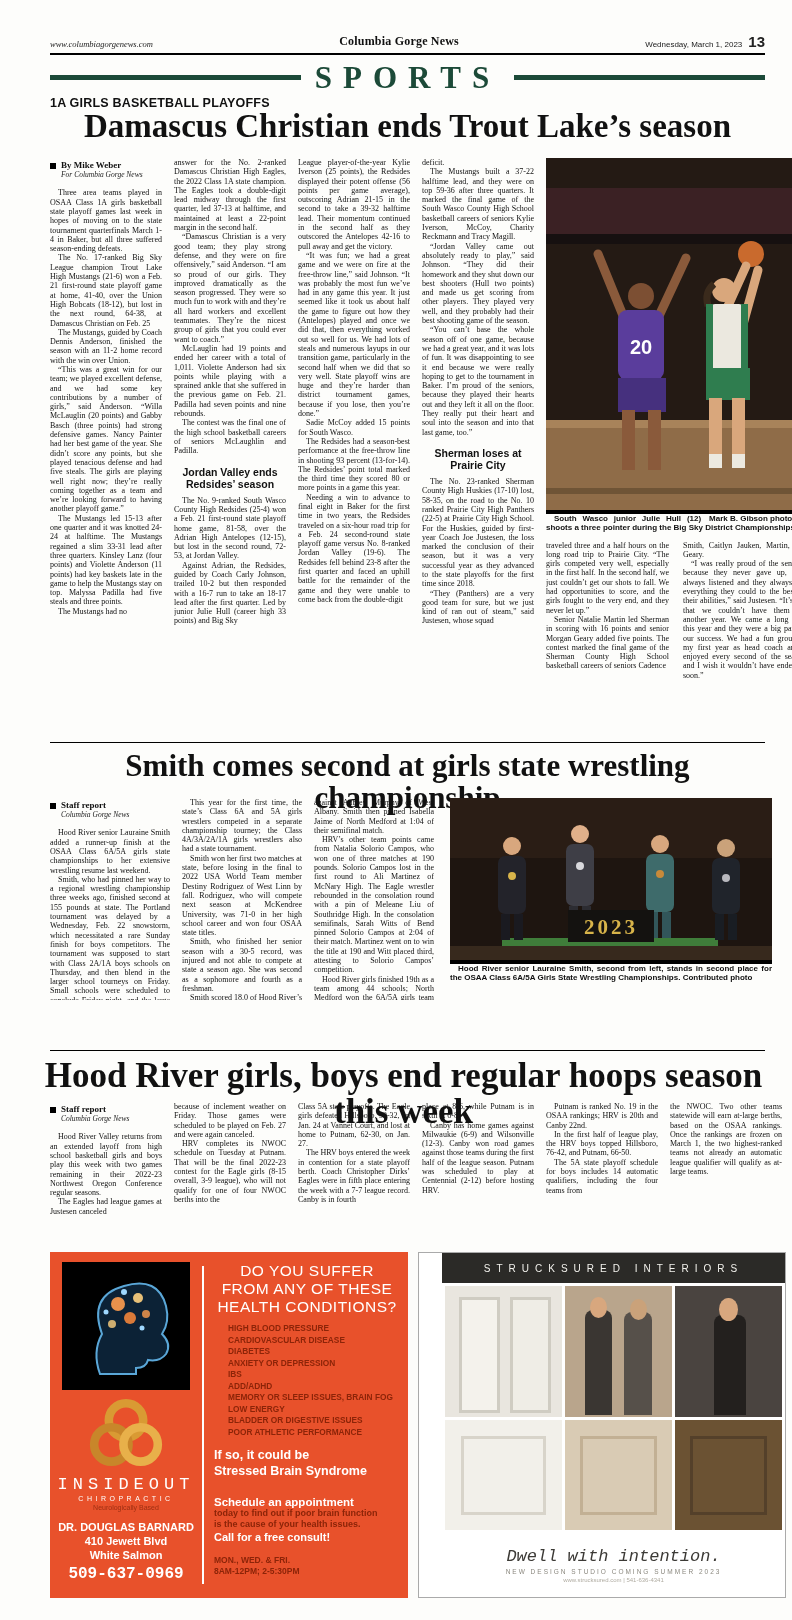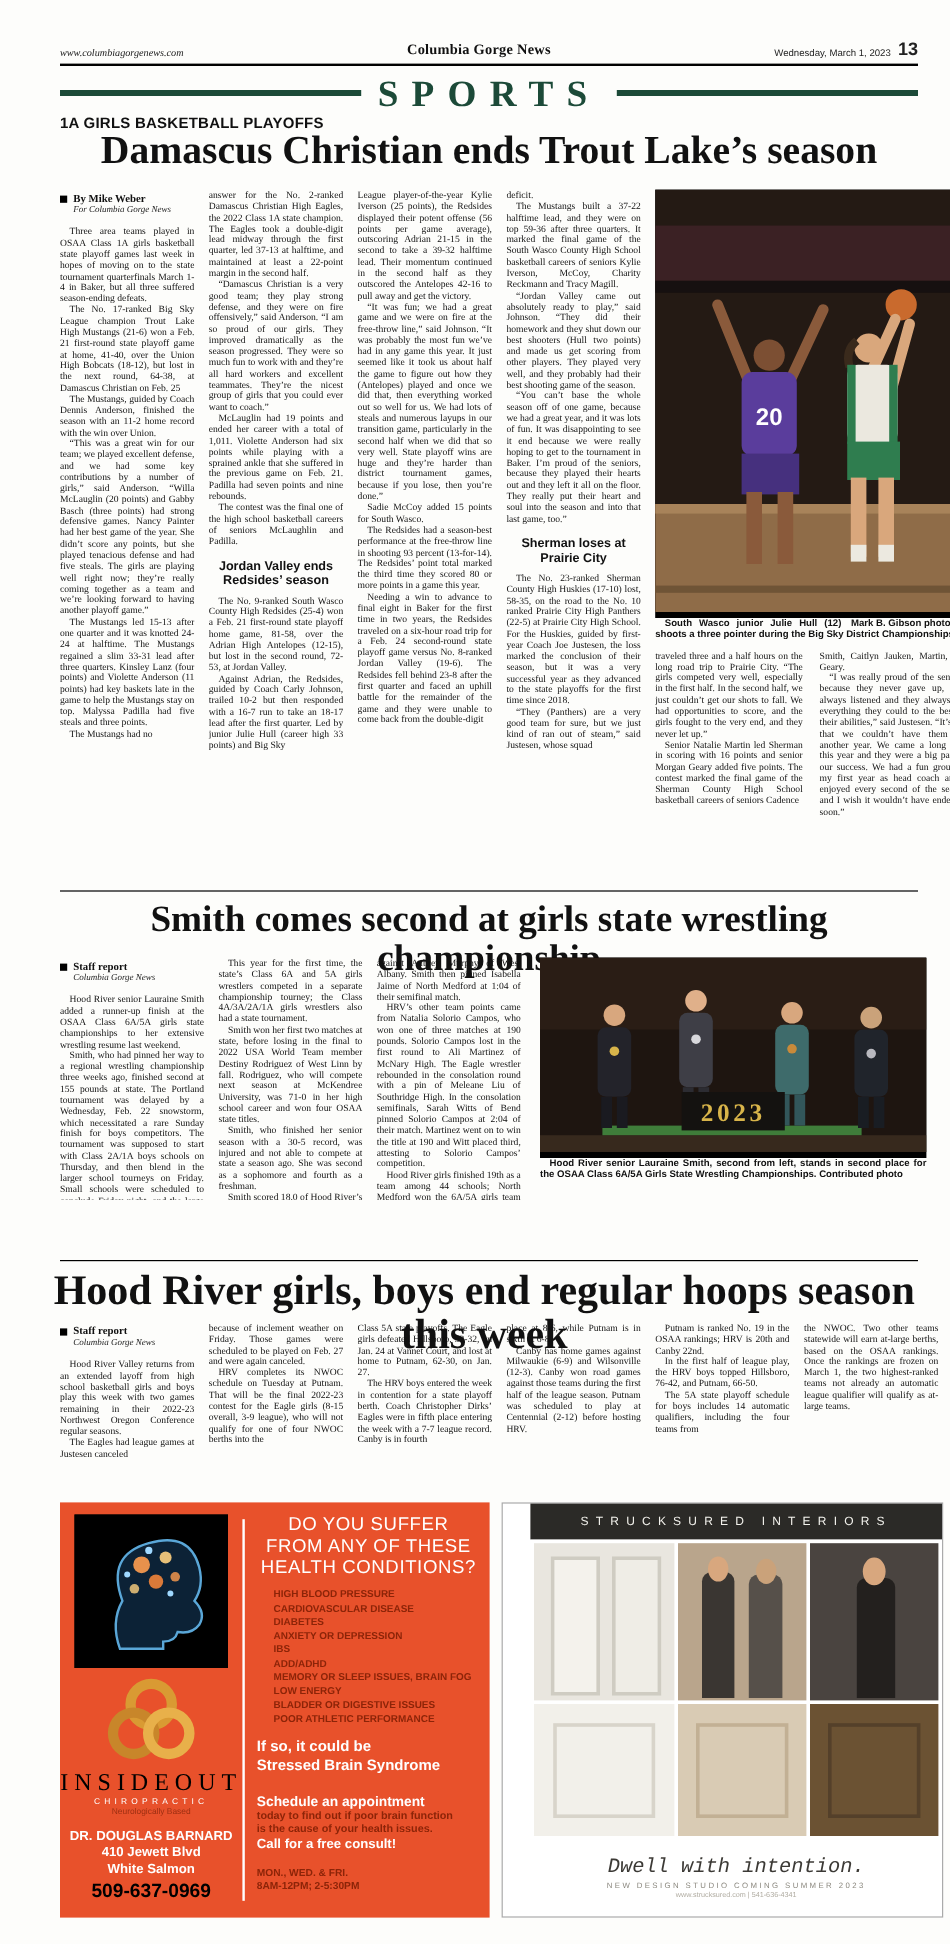--- a/index.html
+++ b/index.html
@@ -50,25 +50,25 @@
   .a3-body{position:absolute;left:30px;top:1102px;}
   .a3-col{width:112px;height:144px;}
   
   .ads{position:absolute;left:30px;top:1252px;display:flex;gap:10px;}
   .ad-left{width:358px;height:346px;background:#e8512b;display:flex;}
   .adl-left{width:152px;flex:none;display:flex;flex-direction:column;align-items:center;padding-top:10px;}
   .adl-divider{width:2px;background:#fff;margin:14px 0;}
   .adl-right{flex:1;padding:10px 8px 8px 10px;}
   .brainbox{width:128px;height:128px;background:#000;}
   .knot{margin-top:6px;}
-  .io-brand{color:#000000;font-family:Liberation Serif, serif;font-size:20px;letter-spacing:5px;line-height:1;margin-top:2px;}
+  .io-brand{color:#ffffff;font-family:Liberation Mono, monospace;font-size:17px;letter-spacing:5px;line-height:1;margin-top:2px;}
   .io-sub{color:#fff;font-family:"Liberation Sans",sans-serif;font-size:7px;letter-spacing:3.5px;margin-top:2px;}
   .io-tag{color:#9c2f12;font-family:"Liberation Sans",sans-serif;font-size:7px;margin-top:2px;}
   .io-doc{color:#fff;font-family:"Liberation Sans",sans-serif;font-weight:bold;font-size:11px;line-height:1.25;text-align:center;margin-top:10px;}
-  .io-phone{color:#000000;font-family:Liberation Sans, sans-serif;font-weight:bold;font-size:16px;margin-top:3px;}
+  .io-phone{color:#ffffff;font-family:Liberation Mono, monospace;font-weight:bold;font-size:16px;margin-top:3px;}
   .adl-head{color:#fff;font-family:"Liberation Sans",sans-serif;font-size:15.5px;line-height:1.15;text-align:center;letter-spacing:.5px;}
   .adl-list{margin:8px 0 0 14px;padding:0;list-style:none;}
   .adl-list li{color:#8c2408;font-family:"Liberation Sans",sans-serif;font-weight:bold;font-size:8.3px;line-height:11.5px;}
   .adl-ifso{color:#fff;font-family:"Liberation Sans",sans-serif;font-weight:bold;font-size:12.5px;line-height:1.25;margin-top:10px;}
   .adl-sched{margin-top:16px;font-family:"Liberation Sans",sans-serif;}
   .adl-sched .t1{color:#fff;font-weight:bold;font-size:11.5px;}
   .adl-sched .t2{color:#8c2408;font-weight:bold;font-size:9px;line-height:11px;width:170px;}
   .adl-sched .t3{color:#fff;font-weight:bold;font-size:11px;margin-top:1px;}
   .adl-hours{color:#8c2408;font-family:"Liberation Sans",sans-serif;font-weight:bold;font-size:8.5px;line-height:11px;margin-top:12px;}
   .ad-right{width:368px;height:346px;background:#fff;border:1px solid #aaa;box-sizing:border-box;display:flex;flex-direction:column;padding-left:23px;}

